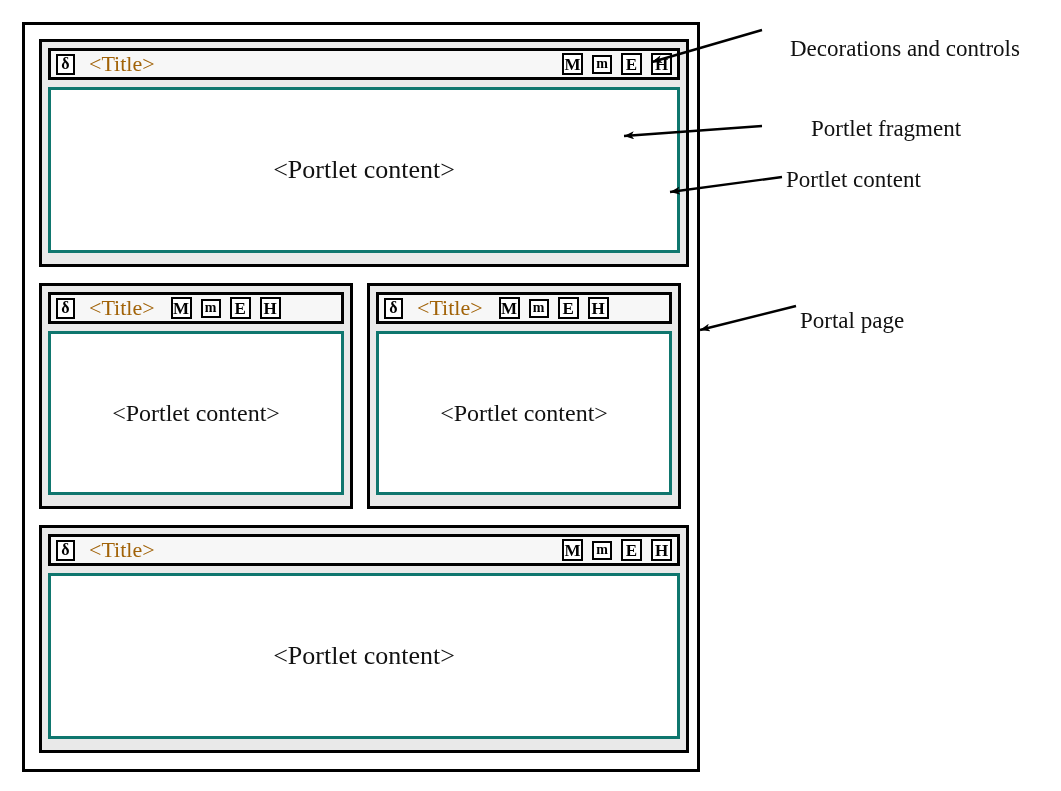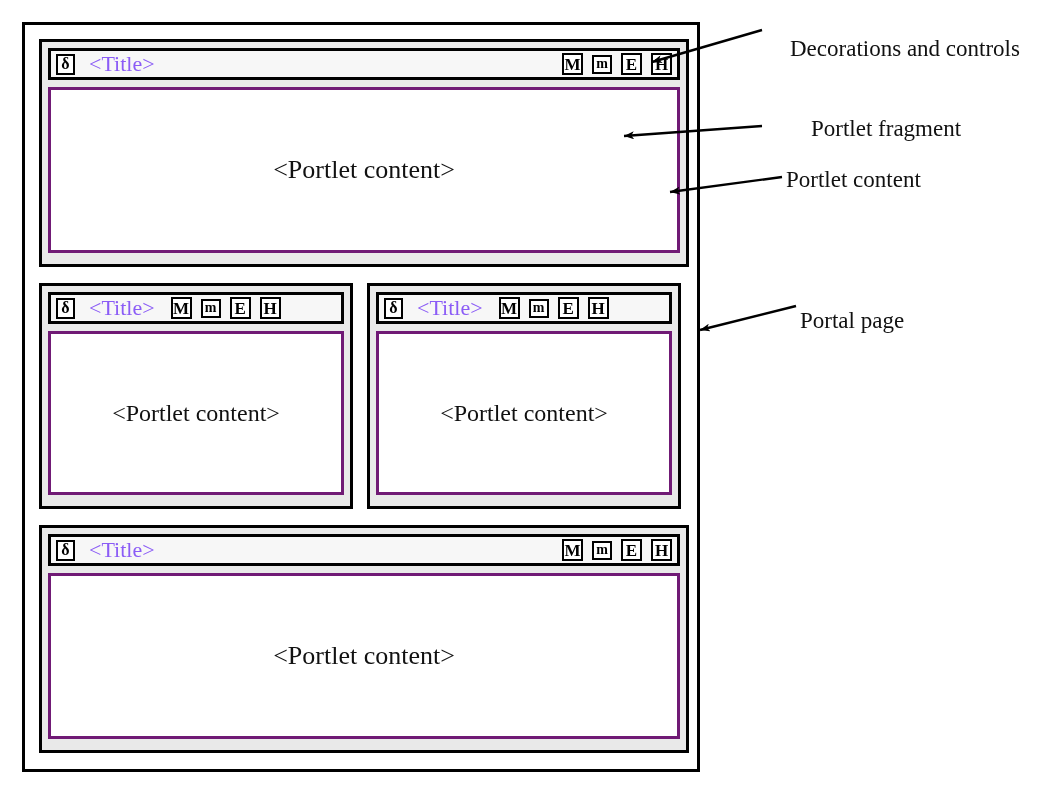--- a/index.html
+++ b/index.html
@@ -60,21 +60,21 @@
     background: #ffffff;
     font-size: 16px;
     font-weight: bold;
     line-height: 1;
     box-sizing: border-box;
     flex: none;
   }
 
   .portlet-title {
     font-size: 22px;
-    color: #8b5cf6;
+    color: #a16207;
     margin-left: 14px;
     white-space: nowrap;
     flex: none;
   }
 
   .controls {
     display: flex;
     align-items: center;
     gap: 9px;
     flex: none;
@@ -103,21 +103,21 @@
     font-size: 17px;
   }
   .ctrl-btn.low {
     width: 20px;
     height: 19px;
     font-size: 14px;
   }
 
   
   .portlet-content {
-    border: 3px solid #701a75;
+    border: 3px solid #0f766e;
     background: #ffffff;
     box-sizing: border-box;
     margin-top: 7px;
     display: flex;
     align-items: center;
     justify-content: center;
   }
   .portlet-content-text {
     font-size: 26px;
     color: #111;

